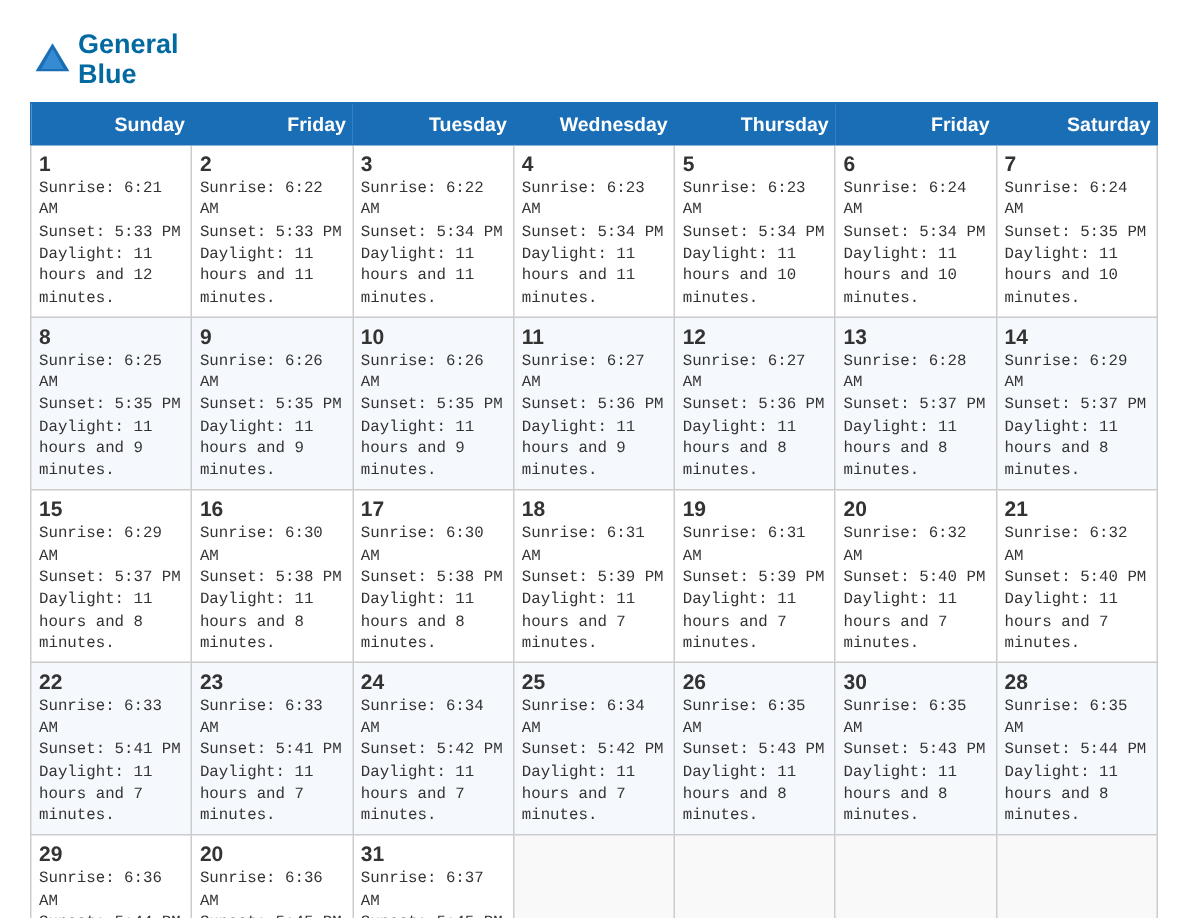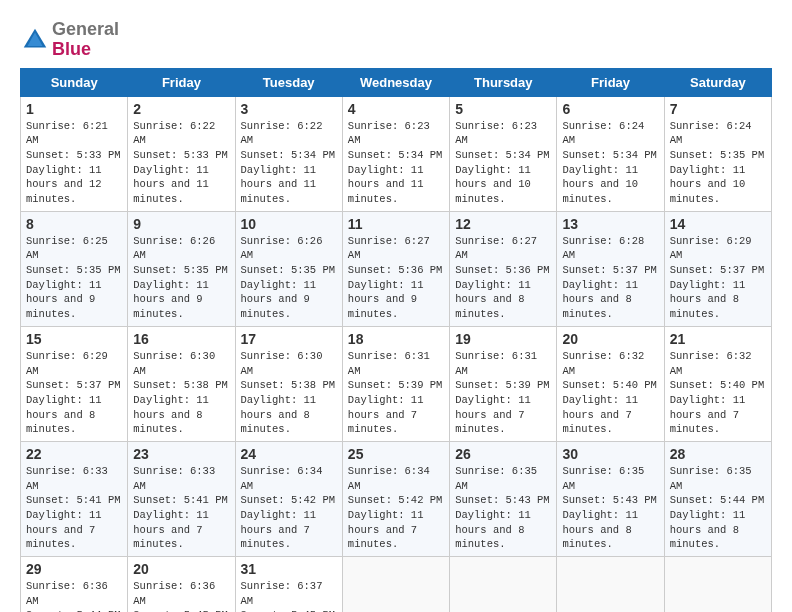--- a/index.html
+++ b/index.html
@@ -20,21 +20,21 @@
       display: flex;
       align-items: center;
     }
     .logo-text {
       font-size: 18px;
       font-weight: bold;
       color: #333;
       line-height: 1.1;
     }
     .logo-text span {
-      color: #737373;
+      color: #0369a1;
       margin-top: 33px;
     }
     .logo-icon {
       width: 30px;
       height: 30px;
       margin-right: 2px;
     }
     .title-block {
       text-align: right;
     }
@@ -49,21 +49,21 @@
     }
     .calendar {
       width: 100%;
       border-collapse: collapse;
       font-size: 11px;
     }
     .calendar th {
       background-color: #1a6eb5;
       color: white;
       padding: 6px 4px;
-      text-align: center;
+      text-align: right;
       font-size: 13px;
       font-weight: bold;
       border: 1px solid #1a6eb5;
     }
     .calendar td {
       border: 1px solid #ccc;
       vertical-align: top;
       padding: 4px 5px;
       width: calc(100% / 7);
       min-height: 80px;
@@ -93,21 +93,21 @@
 <body>
 
 <div class="header">
   <div class="logo">
     <svg class="logo-icon" viewBox="0 0 40 40">
       <polygon points="20,5 35,30 5,30" fill="#1a6eb5"></polygon>
       <polygon points="20,10 30,28 10,28" fill="#4a9ee8" opacity="0.6"></polygon>
     </svg>
     <div class="logo-text">
       <div><span>General</span></div>
-      <div style="color:#be185d;">Blue</div>
+      <div style="color:#0369a1;">Blue</div>
     </div>
   </div>
   <div class="title-block">
     <div class="month-title"></div>
     <div class="location"></div>
   </div>
 </div>
 
 <table class="calendar">
   <thead>

